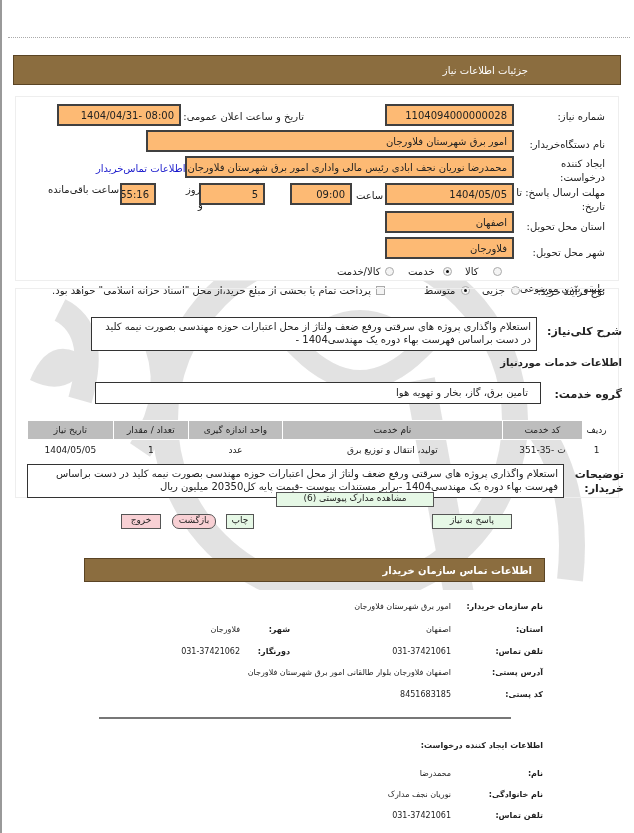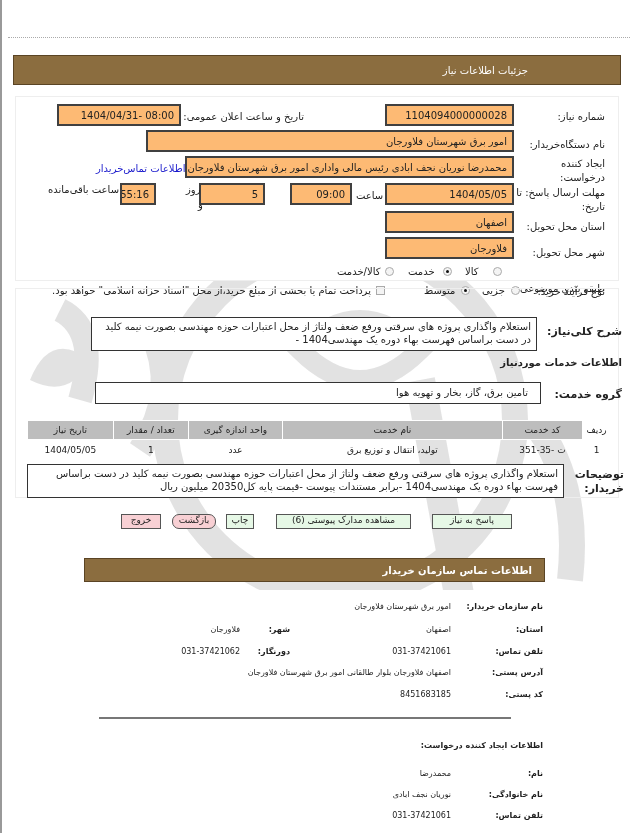--- a/index.html
+++ b/index.html
@@ -131,21 +131,21 @@
       <td>1</td>
       <td>1404/05/05</td>
     </tr>
   </tbody>
 </table>
 
 <span class="lbl bold" style="right:10px; top:468px; width:44px; white-space:normal; line-height:14px; font-size:11px;">توضیحات خریدار:</span>
 <div class="desc-box" style="left:27px; top:464px; width:537px; height:34px;">استعلام واگذاری پروژه های سرقتی ورفع ضعف ولتاژ از محل اعتبارات حوزه مهندسی بصورت نیمه کلید در دست براساس فهرست بهاء دوره یک مهندسی1404 -برابر مستندات پیوست -قیمت پایه کل20350 میلیون ریال</div>
 
 <div class="btn green" style="left:432px; top:514px; width:80px;">پاسخ به نیاز</div>
-<div class="btn green" style="left:276px; top:514px; width:135px;">مشاهده مدارک پیوستی (6)</div>
+<div class="btn green" style="left:276px; top:492px; width:158px;">مشاهده مدارک پیوستی (6)</div>
 <div class="btn green" style="left:226px; top:514px; width:28px;">چاپ</div>
 <div class="btn red" style="left:172px; top:514px; width:44px;border-radius:7px;">بازگشت</div>
 <div class="btn red" style="left:121px; top:514px; width:40px;">خروج</div>
 
 <div class="hdr-bar hdr-contact">
   <span>اطلاعات تماس سازمان خریدار</span>
 </div>
 
 <span class="c-lbl" style="right:91px; top:602px;">نام سازمان خریدار:</span>
 <span class="c-val" style="right:183px; top:602px;">امور برق شهرستان فلاورجان</span>
@@ -167,16 +167,16 @@
 <span class="c-val" style="right:183px; top:690px;">8451683185</span>
 
 <div class="sep"></div>
 
 <span class="c-lbl" style="right:91px; top:741px;">اطلاعات ایجاد کننده درخواست:</span>
 
 <span class="c-lbl" style="right:91px; top:769px;">نام:</span>
 <span class="c-val" style="right:183px; top:769px;">محمدرضا</span>
 
 <span class="c-lbl" style="right:91px; top:790px;">نام خانوادگی:</span>
-<span class="c-val" style="right:183px; top:790px;">نوریان نجف ابادی</span>
+<span class="c-val" style="right:183px; top:790px;">نوریان نجف مدارک</span>
 
 <span class="c-lbl" style="right:91px; top:811px;">تلفن تماس:</span>
 <span class="c-val" style="right:183px; top:811px;">031-37421061</span>
 
 </body></html>

